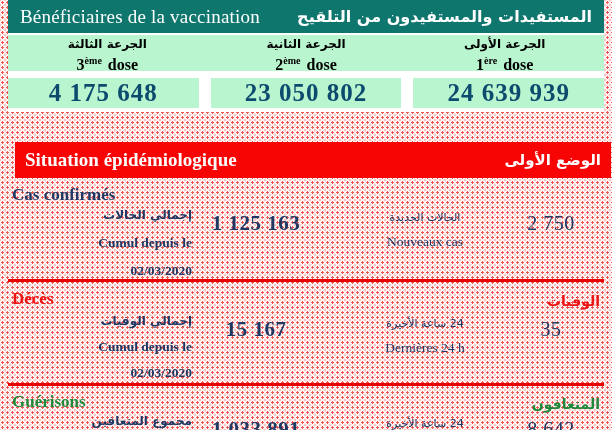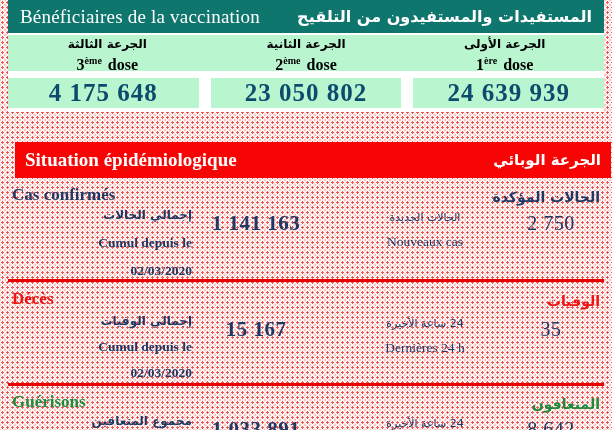--- a/index.html
+++ b/index.html
@@ -99,35 +99,34 @@
     <div class="value-row">
       <div class="value-box">4 175 648</div>
       <div class="value-box">23 050 802</div>
       <div class="value-box">24 639 939</div>
     </div>
 
   </div>
 
   <div class="red-banner">
     <span class="fr">Situation épidémiologique</span>
-    <span class="ar">الجرعة الوبائي</span>
+    <span class="ar">الوضع الأولى</span>
   </div>
 
   <div class="section-head head-cas">
     <span class="fr">Cas confirmés</span>
-    <span class="ar">الحالات المؤكدة</span>
   </div>
   <div class="data-row row-1">
     <div class="col-a">
       <span class="lbl-ar ar">إجمالي الحالات</span>
       <span class="lbl-fr-b">Cumul depuis le</span>
       <span class="lbl-fr-b">02/03/2020</span>
     </div>
     <div class="col-b">
-      <span class="val-total">1 141 163</span>
+      <span class="val-total">1 125 163</span>
     </div>
     <div class="col-c">
       <span class="lbl-ar-sm ar">الحالات الجديدة</span>
       <span class="lbl-fr">Nouveaux cas</span>
     </div>
     <div class="col-d">
       <span class="val-recent">2 750</span>
     </div>
   </div>
 

